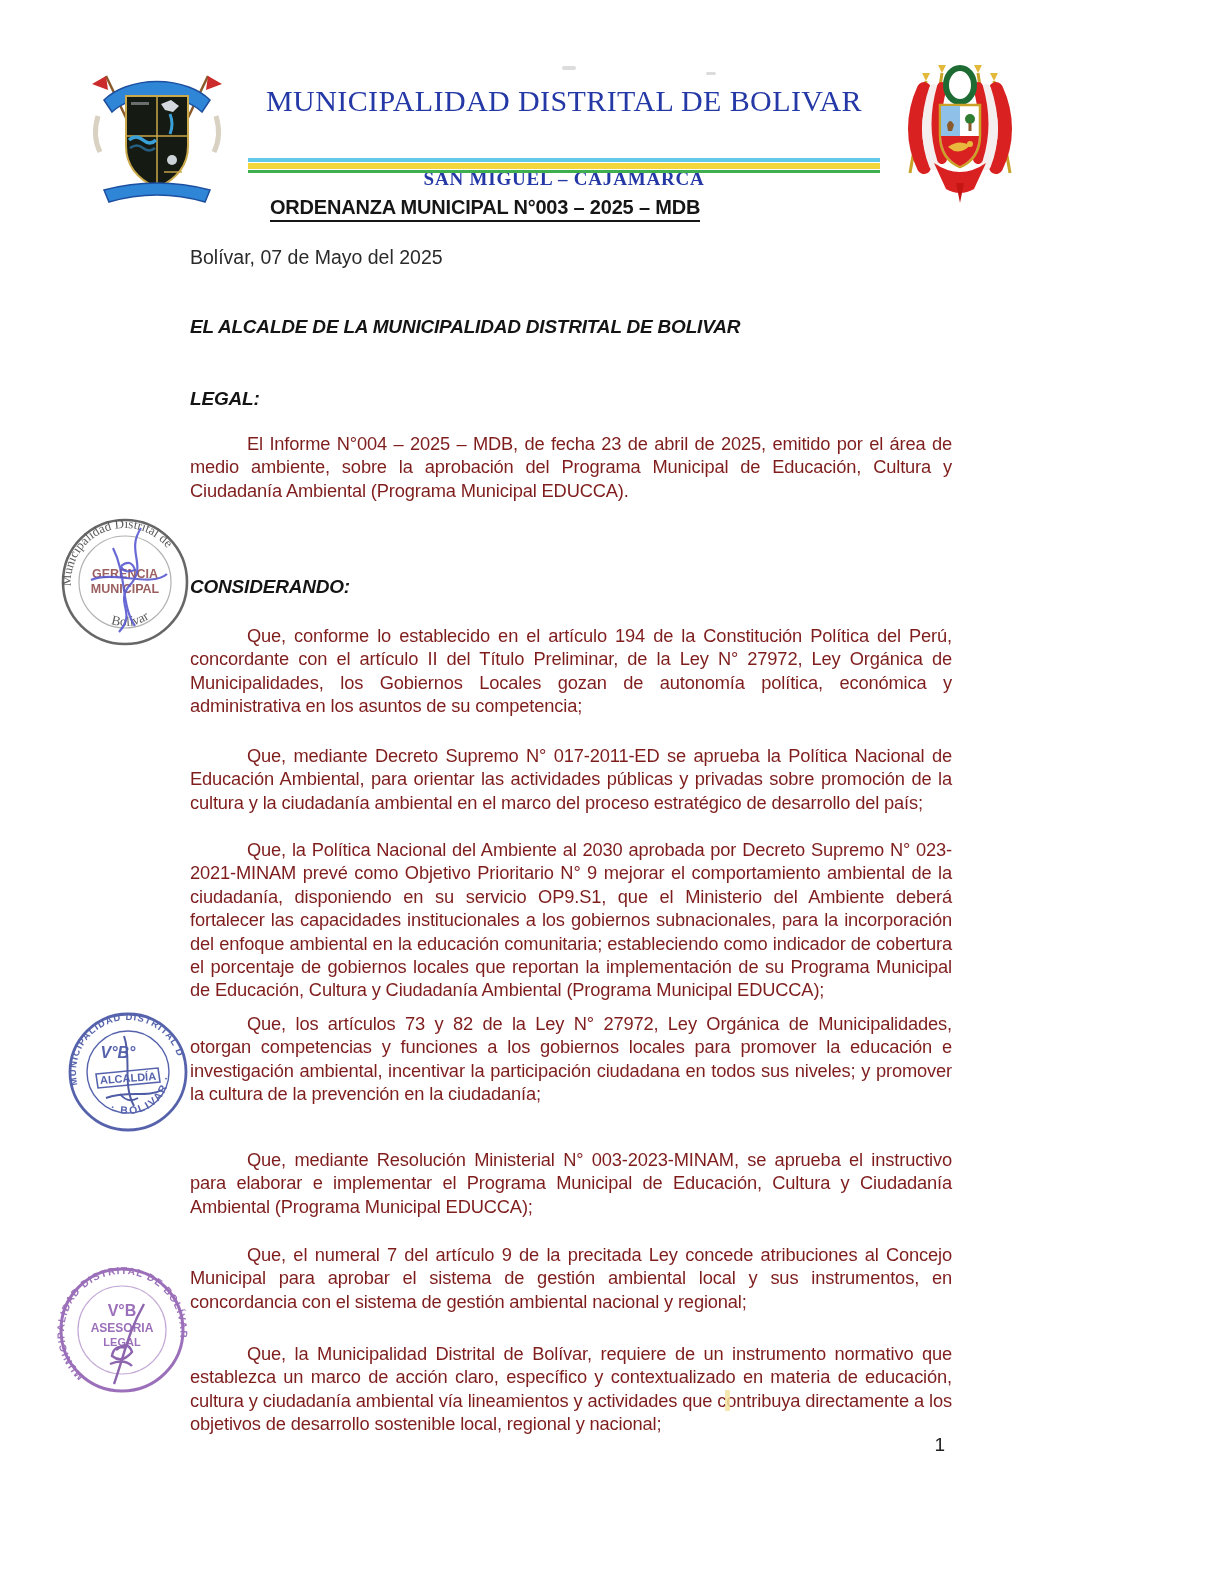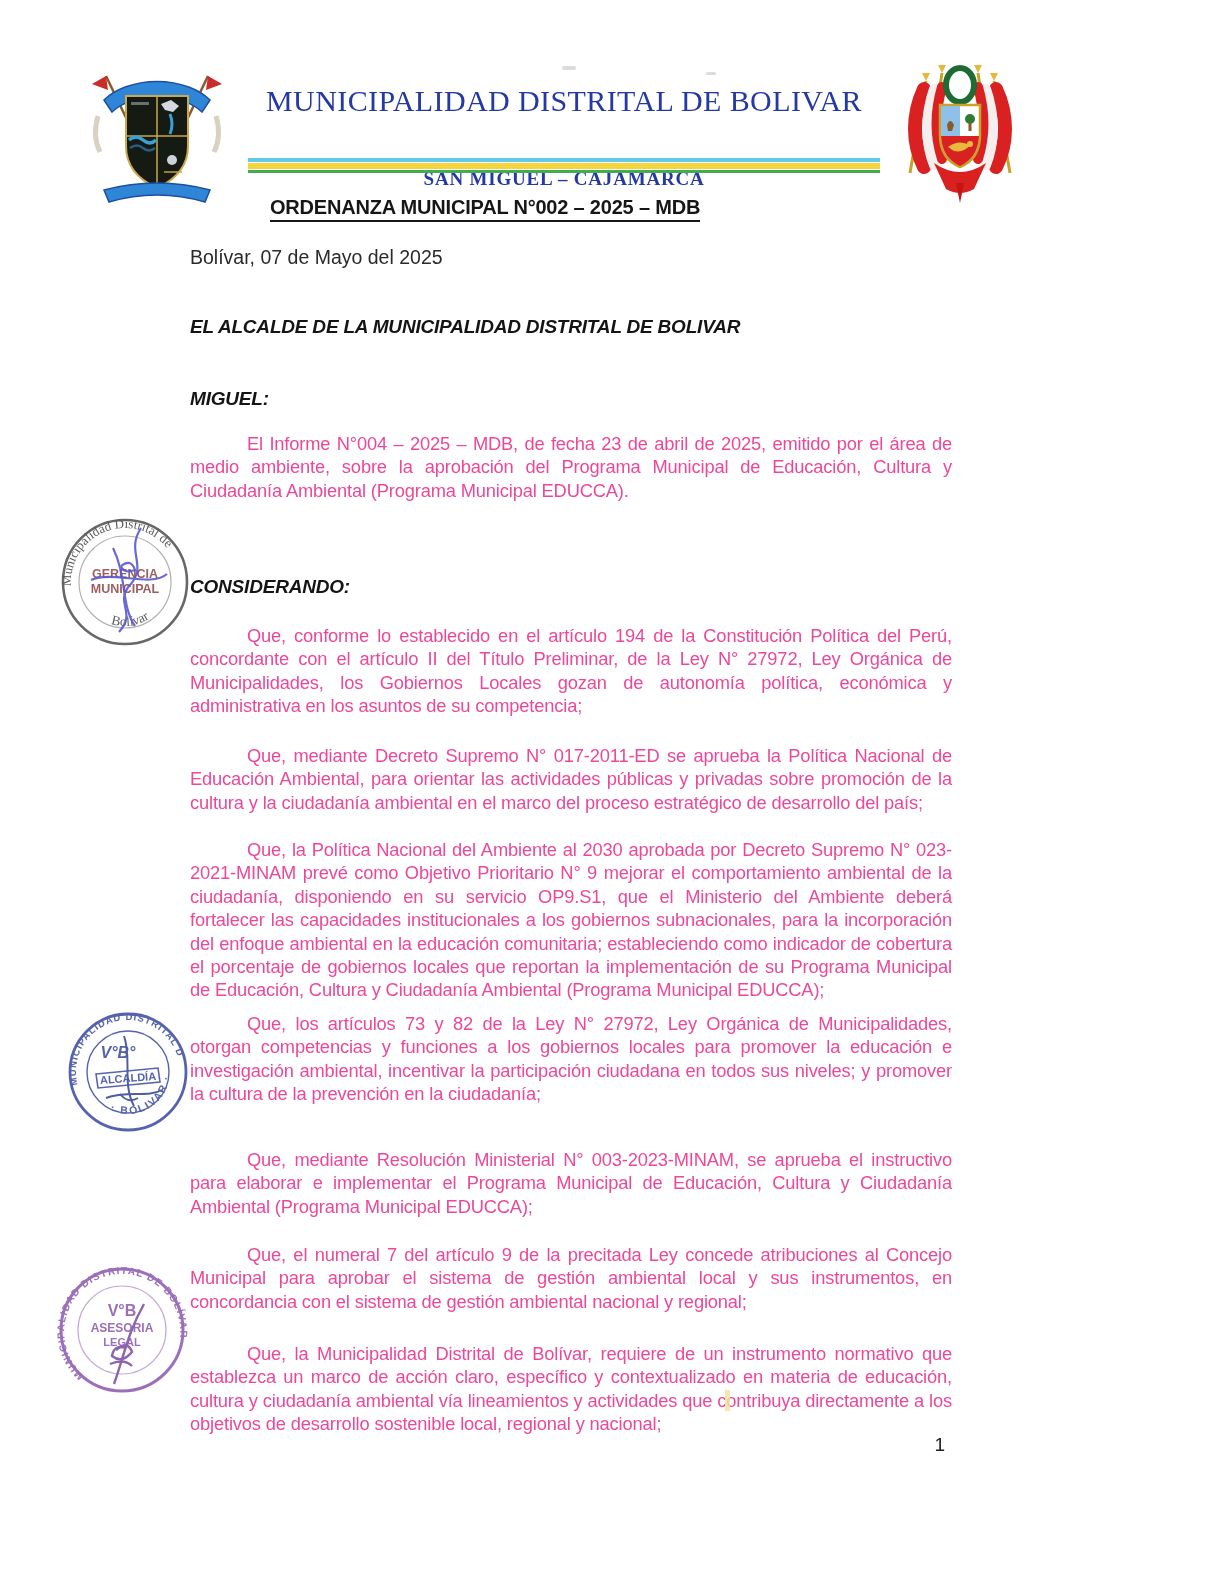--- a/index.html
+++ b/index.html
@@ -31,21 +31,21 @@
     font-size:20px; font-weight:bold; color:#161616;
     border-bottom:2.5px solid #161616; padding-bottom:1px; letter-spacing:-.2px;
   }
   .dateline {
     position:absolute; left:190px; top:246px; width:746px; text-align:left;
     font-size:19.5px; color:#2a2a2a;
   }
   .sec-h { position:absolute; left:190px; font-size:19px; font-weight:bold; color:#141414; letter-spacing:-.2px;font-style:italic; }
   .para {
     position:absolute; left:190px; width:762px; font-size:18.3px; line-height:23.4px;
-    text-align:justify; text-indent:57px; color:#ec4899; letter-spacing:-.15px;
+    text-align:justify; text-indent:57px; color:#7f1d1d; letter-spacing:-.15px;
   }
   .cursor-mark { position:absolute; left:725px; top:1390px; width:5px; height:21px; background:#f3e3a1; opacity:.85; }
   .page-num { position:absolute; left:895px; top:1434px; width:50px; text-align:right; font-size:19px; color:#222; }
 
   .stamp { position:absolute; }
   svg text { font-family:"Liberation Sans", sans-serif; }
   .ring-serif { font-family:"Liberation Serif", serif; }
 </style>
 </head>
 <body>
@@ -124,25 +124,25 @@
       <path d="M 57,81 h 38 q -1,22 -19,30 q -18,-8 -19,-30 Z" fill="#d92121"></path>
       <path d="M 64,92 q 10,-8 22,-2 q -6,8 -16,6 Z" fill="#e8b93c"></path>
       <circle cx="86" cy="89" r="3" fill="#e8b93c"></circle>
     </g>
     <g>
       <path d="M 50,108 Q 76,126 102,108 L 90,134 Q 76,142 62,134 Z" fill="#d92121"></path>
       <path d="M 72,128 L 76,148 L 80,128 Z" fill="#c41414"></path>
     </g>
   </svg>
 
-  <div class="ord-title">ORDENANZA MUNICIPAL N°002 – 2025 – MDB</div>
+  <div class="ord-title">ORDENANZA MUNICIPAL N°003 – 2025 – MDB</div>
   <div class="dateline">Bolívar, 07 de Mayo del 2025</div>
   <div class="sec-h" style="top:316px">EL ALCALDE DE LA MUNICIPALIDAD DISTRITAL DE BOLIVAR</div>
 
-  <div class="sec-h" style="top:388px">MIGUEL:</div>
+  <div class="sec-h" style="top:388px">LEGAL:</div>
   <div class="para" style="top:432px">El Informe N°004 – 2025 – MDB, de fecha 23 de abril de 2025, emitido por el área de medio ambiente, sobre la aprobación del Programa Municipal de Educación, Cultura y Ciudadanía Ambiental (Programa Municipal EDUCCA).</div>
 
   <div class="sec-h" style="top:576px">CONSIDERANDO:</div>
   <div class="para" style="top:624px">Que, conforme lo establecido en el artículo 194 de la Constitución Política del Perú, concordante con el artículo II del Título Preliminar, de la Ley N° 27972, Ley Orgánica de Municipalidades, los Gobiernos Locales gozan de autonomía política, económica y administrativa en los asuntos de su competencia;</div>
   <div class="para" style="top:744px">Que, mediante Decreto Supremo N° 017-2011-ED se aprueba la Política Nacional de Educación Ambiental, para orientar las actividades públicas y privadas sobre promoción de la cultura y la ciudadanía ambiental en el marco del proceso estratégico de desarrollo del país;</div>
   <div class="para" style="top:838px">Que, la Política Nacional del Ambiente al 2030 aprobada por Decreto Supremo N° 023-2021-MINAM prevé como Objetivo Prioritario N° 9 mejorar el comportamiento ambiental de la ciudadanía, disponiendo en su servicio OP9.S1, que el Ministerio del Ambiente deberá fortalecer las capacidades institucionales a los gobiernos subnacionales, para la incorporación del enfoque ambiental en la educación comunitaria; estableciendo como indicador de cobertura el porcentaje de gobiernos locales que reportan la implementación de su Programa Municipal de Educación, Cultura y Ciudadanía Ambiental (Programa Municipal EDUCCA);</div>
   <div class="para" style="top:1012px">Que, los artículos 73 y 82 de la Ley N° 27972, Ley Orgánica de Municipalidades, otorgan competencias y funciones a los gobiernos locales para promover la educación e investigación ambiental, incentivar la participación ciudadana en todos sus niveles; y promover la cultura de la prevención en la ciudadanía;</div>
   <div class="para" style="top:1148px">Que, mediante Resolución Ministerial N° 003-2023-MINAM, se aprueba el instructivo para elaborar e implementar el Programa Municipal de Educación, Cultura y Ciudadanía Ambiental (Programa Municipal EDUCCA);</div>
   <div class="para" style="top:1243px">Que, el numeral 7 del artículo 9 de la precitada Ley concede atribuciones al Concejo Municipal para aprobar el sistema de gestión ambiental local y sus instrumentos, en concordancia con el sistema de gestión ambiental nacional y regional;</div>
   <div class="para" style="top:1342px">Que, la Municipalidad Distrital de Bolívar, requiere de un instrumento normativo que establezca un marco de acción claro, específico y contextualizado en materia de educación, cultura y ciudadanía ambiental vía lineamientos y actividades que contribuya directamente a los objetivos de desarrollo sostenible local, regional y nacional;</div>

